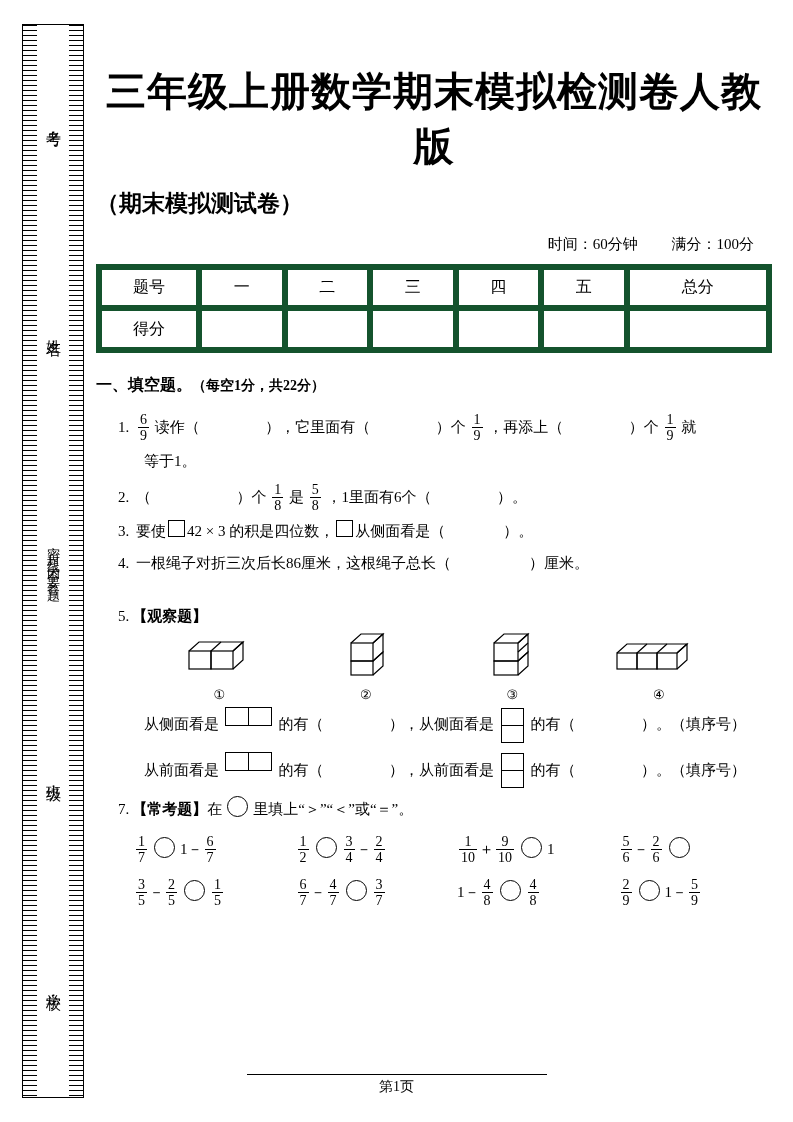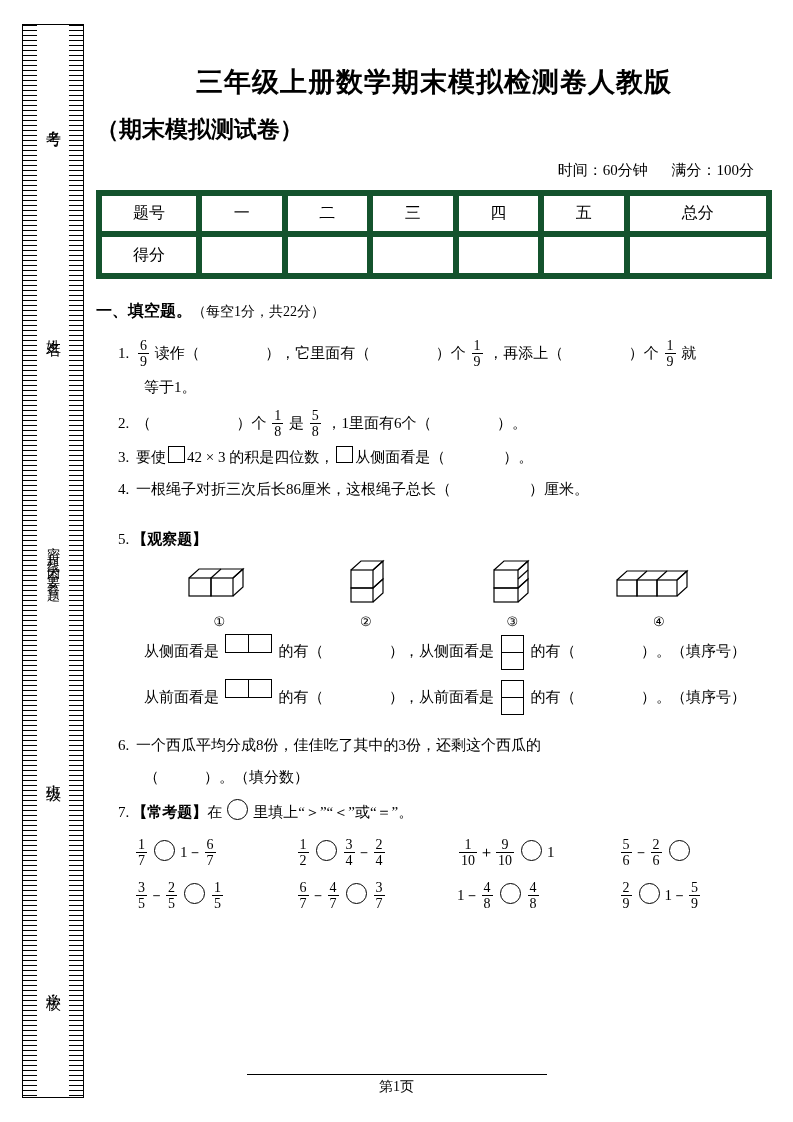--- a/index.html
+++ b/index.html
@@ -42,48 +42,48 @@
     font-size:13px;letter-spacing:6px;white-space:nowrap;
     color:#000;
   }
   
   .content{
     position:absolute;left:96px;top:40px;width:676px;
   }
   h1.title{
     font-family:"Liberation Sans", sans-serif;
     font-weight:bold;
-    font-size:27px;
+    font-size:40px;
     text-align:center;
     margin:24px 0 0 0;
     letter-spacing:1px;
   }
   .subtitle{
     font-size:23px;text-align:left;margin-top:14px;font-weight:bold;
     font-family:"Liberation Serif", serif;
   }
   .meta{
     text-align:right;font-size:15px;margin-top:16px;padding-right:18px;
   }
-  .meta span{margin-left:20px;}
+  .meta span{margin-left:30px;}
   table.score{
     border-collapse:collapse;width:100%;margin-top:10px;
   }
   table.score td{
     border:6px solid #14532d;
     height:33px;
     text-align:center;
     font-size:16px;
   }
   table.score tr.vals td{height:34px;}
   .sec-head{
     font-size:16px;margin-top:22px;font-weight:bold;
     font-family:"Liberation Sans", sans-serif;
   }
-  .sec-head .norm{font-weight:normal;font-size:14px;font-family:"Liberation Serif",serif;}
+  .sec-head .norm{font-weight:bold;font-size:14px;font-family:"Liberation Serif",serif;}
   .q{
     font-size:15px;margin-top:14px;line-height:34px;padding-left:22px;
   }
   .q .num{margin-right:3px;}
   .indent{padding-left:48px;}
   .blank{display:inline-block;width:58px;border-bottom:0px;}
   .blank-lg{display:inline-block;width:78px;}
   
   .frac{
     display:inline-block;vertical-align:-0.55em;text-align:center;
@@ -232,21 +232,21 @@
     <div class="q" style="margin-top:2px;line-height:30px">
       <span class="num">3.</span>
       <span>要使</span><span class="sq"></span><span>42 × 3 的积是四位数，</span><span class="sq"></span><span>从侧面看是（</span><span class="blank"></span><span>）。</span>
     </div>
 
     <div class="q" style="margin-top:2px;line-height:30px">
       <span class="num">4.</span>
       <span>一根绳子对折三次后长86厘米，这根绳子总长（</span><span class="blank-lg"></span><span>）厘米。</span>
     </div>
 
-    <div class="q" style="margin-top:16px;line-height:38px">
+    <div class="q" style="margin-top:23px;line-height:30px">
       <span class="num">5.</span><span class="tag">【观察题】</span>
     </div>
 
     <div class="shapes">
       <div class="shape-cell">
         <svg width="80" height="46" viewBox="0 0 80 46">
           <g fill="none" stroke="#000" stroke-width="1.2">
             <rect x="10" y="16" width="22" height="18"></rect>
             <rect x="32" y="16" width="22" height="18"></rect>
             <path d="M10 16 L20 7 L64 7 L54 16"></path>
@@ -313,25 +313,20 @@
       <span class="box2"><span></span><span></span></span>
       <span>的有（</span>
       <span class="blank"></span>
       <span>），从前面看是</span>
       <span class="box-v"><span></span><span></span></span>
       <span>的有（</span>
       <span class="blank"></span>
       <span>）。（填序号）</span>
     </div>
 
-    <div class="q" style="margin-top:12px;line-height:32px">
-      <span class="num">6.</span>
-      <span>一个西瓜平均分成8份，佳佳吃了其中的3份，还剩这个西瓜的</span>
-      <div style="padding-left:26px">（　　　）。（填分数）</div>
-    </div>
 
     <div class="q" style="margin-top:4px;line-height:30px">
       <span class="num">7.</span><span class="tag">【常考题】</span><span>在</span><span class="circ"></span><span>里填上“＞”“＜”或“＝”。</span>
     </div>
 
     <div class="cmp-grid">
 
       <div class="cmp-cell">
         <span class="frac"><span class="n">1</span><span class="d">7</span></span><span class="circ"></span><span>1</span><span>－</span><span class="frac"><span class="n">6</span><span class="d">7</span></span>
       </div>

